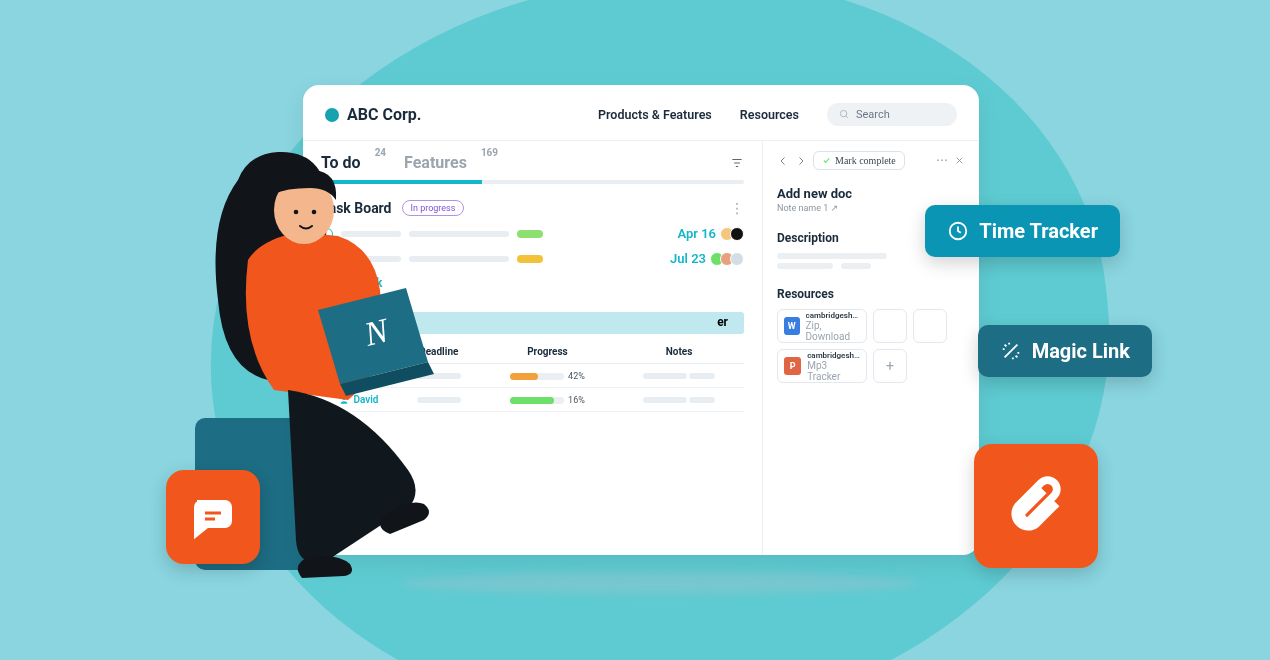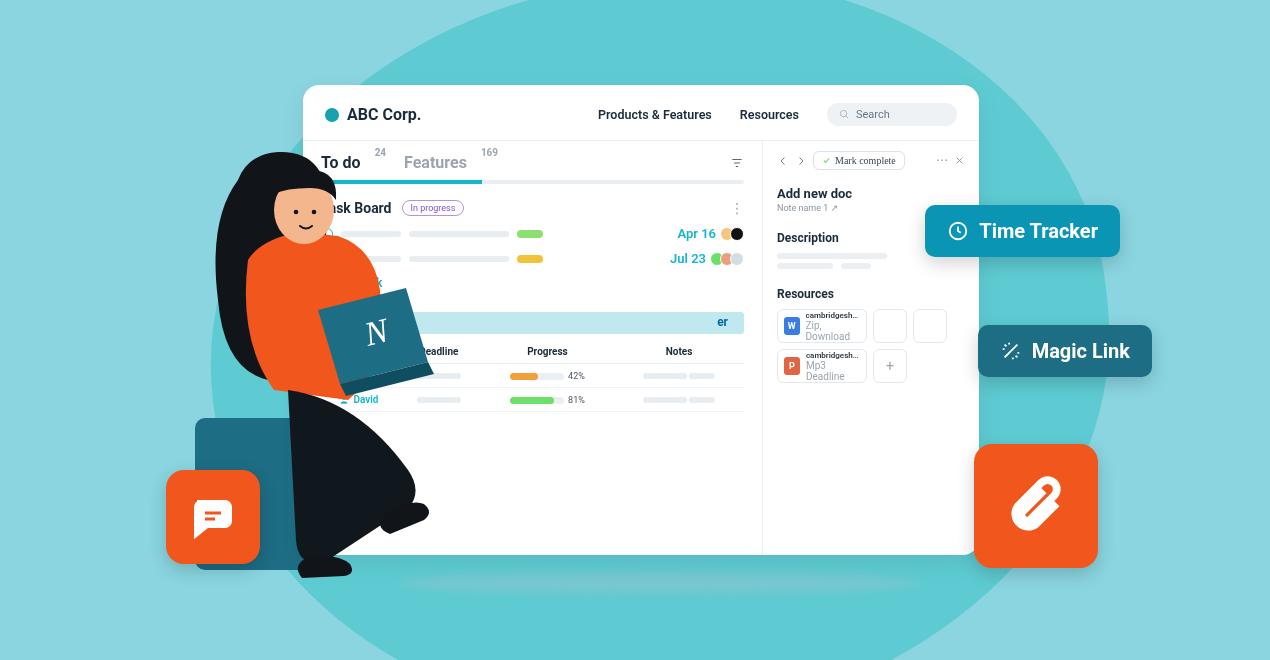--- a/index.html
+++ b/index.html
@@ -80,21 +80,21 @@
   .avrow{display:flex;}
   .av{width:14px;height:14px;border-radius:50%;margin-left:-4px;border:1.5px solid #fff;}
   .av.a1{background:#f4c77d;}
   .av.a2{background:#111;}
   .av.a3{background:#6de06a;}
   .av.a4{background:#e8a07d;}
   .av.a5{background:#d3dde5;}
   .newtask{display:flex;align-items:center;gap:6px;font-size:12px;font-weight:700;color:#13b7c9;margin-top:6px;cursor:pointer;}
   
   .mem-headbar{height:22px;background:#bfe9ef;border-radius:3px;margin-top:22px;position:relative;}
-  .mem-headbar span{position:absolute;right:16px;top:3px;font-size:12px;font-weight:700;color:#0369a1;}
+  .mem-headbar span{position:absolute;right:16px;top:3px;font-size:12px;font-weight:700;color:#000000;}
   .mtable{width:100%;border-collapse:collapse;margin-top:6px;font-size:10px;}
   .mtable th{color:#1a2b3b;font-weight:700;padding:6px 4px;border-bottom:1px solid #e8edf1;text-align:center;}
   .mtable td{padding:6px 4px;border-bottom:1px solid #f0f3f6;text-align:center;vertical-align:middle;}
   .memname{display:flex;align-items:center;gap:4px;color:#13b7c9;font-weight:600;justify-content:center;}
   .memname svg{width:10px;height:10px;fill:#13b7c9;}
   .bar{height:7px;width:54px;background:#eceff2;border-radius:4px;display:inline-block;position:relative;vertical-align:middle;}
   .bar>i{display:block;position:absolute;left:0;top:0;height:100%;border-radius:4px;}
   .bar.o>i{background:#f2a13a;width:52%;}
   .bar.g>i{background:#6de06a;width:81%;}
   .pct{font-size:9px;color:#4a5764;margin-left:4px;}
@@ -266,21 +266,21 @@
             <td>
                 <span class="memname">
                   <svg viewBox="0 0 24 24">
                     <circle cx="12" cy="8" r="4"></circle>
                     <path d="M4 21c0-4 4-6 8-6s8 2 8 6"></path>
                   </svg>
                   <span>David</span>
                 </span>
               </td>
             <td><span class="notepill"></span></td>
-            <td><span class="bar g"><i></i></span><span class="pct">81%</span></td>
+            <td><span class="bar g"><i></i></span><span class="pct">16%</span></td>
             <td><span class="notepill"></span> <span class="notepill" style="width:26px"></span></td>
           </tr>
         </tbody>
       </table>
     </div>
 
     <div class="right">
       <div class="rhead">
         <svg class="chev" viewBox="0 0 24 24" stroke-width="2">
             <path d="m15 5-7 7 7 7"></path>
@@ -323,21 +323,21 @@
           </span>
         </div>
         <div class="att ph"></div>
         <div class="att ph"></div>
       </div>
       <div class="attachgrid">
         <div class="att">
           <span class="attico p">P</span>
           <span class="attinfo">
             <span class="attname">cambridgeshi…</span>
-            <span class="attmeta">Mp3 Deadline</span>
+            <span class="attmeta">Mp3 Tracker</span>
           </span>
         </div>
         <div class="att ph">
             <span class="plus">+</span>
           </div>
       </div>
 
     </div>
   </div>
 </div>

